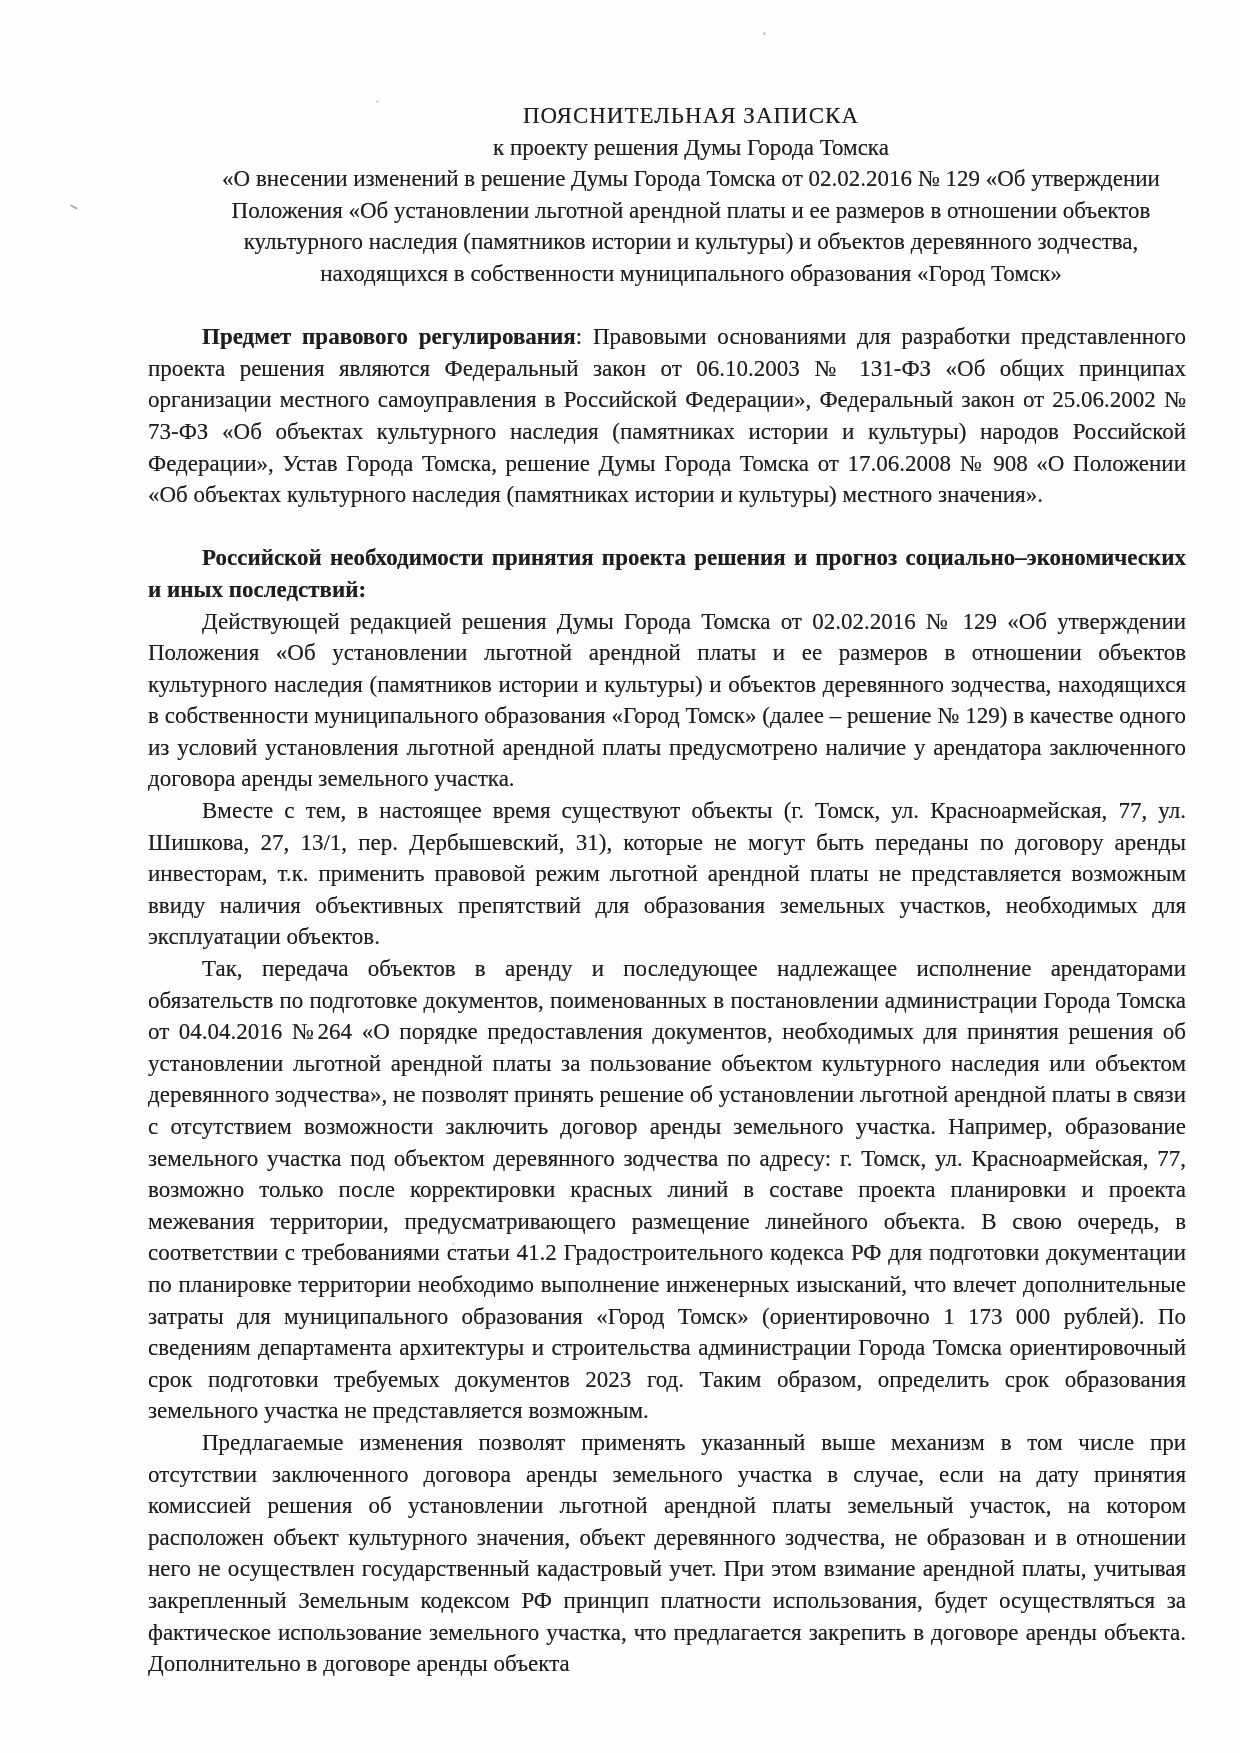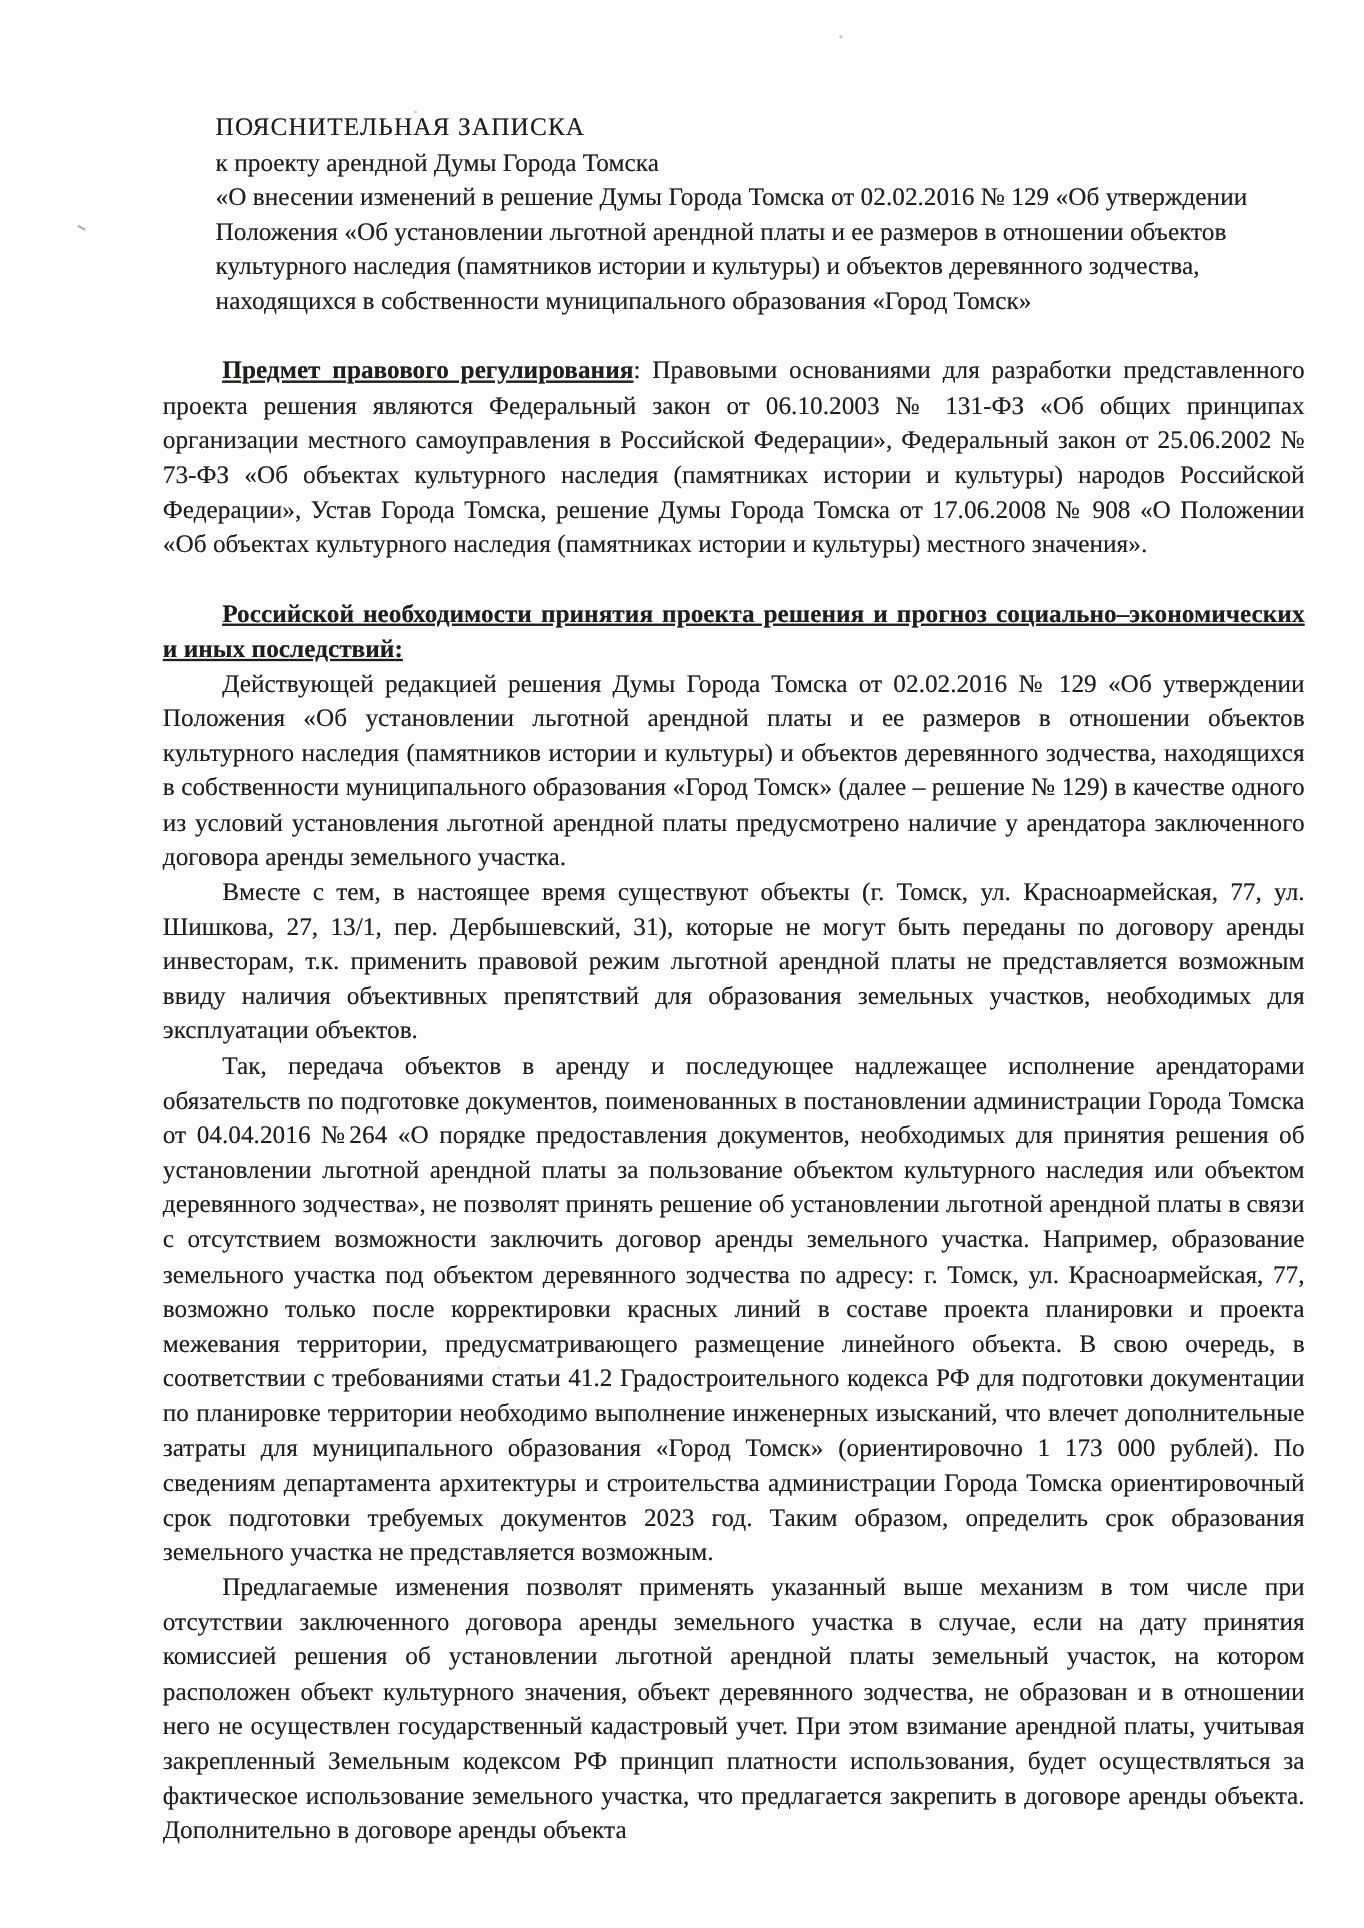--- a/index.html
+++ b/index.html
@@ -14,29 +14,29 @@
     background: #fdfdfc;
     overflow: hidden;
     box-sizing: border-box;
     padding: 100px 54px 0 148px;
     font-family: "Liberation Serif", "DejaVu Serif", serif;
     color: #1e1e1e;
     font-size: 23px;
     line-height: 31.6px;
     text-shadow: 0 0 0.5px rgba(30,30,30,0.55);
   }
-  .header { text-align: left; margin-left: 48px; }
+  .header { text-align: center; margin-left: 48px; }
   .title { letter-spacing: 1px; }
   .para {
     margin: 0;
     text-indent: 54px;
     text-align: justify;
   }
   .gap-before { margin-top: 31.6px; }
-  .bold { font-weight: 700; text-decoration: underline; }
+  .bold { font-weight: 700; }
   .artifact {
     position: absolute;
     background: #8a8a8a;
   }
   .a1 { left: 70px;  top: 206px;  width: 8px; height: 2px; transform: rotate(28deg); opacity: .7; border-radius: 1px; }
   .a2 { left: 763px; top: 32px;   width: 3px; height: 3px; border-radius: 50%; opacity: .5; }
   .a3 { left: 376px; top: 100px;  width: 3px; height: 3px; border-radius: 50%; opacity: .35; }
   .a4 { left: 452px; top: 1242px; width: 3px; height: 3px; border-radius: 50%; opacity: .3; }
 </style>
 </head>
@@ -44,21 +44,21 @@
 
 <div class="page">
 
   <span class="artifact a1"></span>
   <span class="artifact a2"></span>
   <span class="artifact a3"></span>
   <span class="artifact a4"></span>
 
   <div class="header">
     <div class="title">ПОЯСНИТЕЛЬНАЯ ЗАПИСКА</div>
-    <div class="subtitle">к проекту арендной Думы Города Томска</div>
+    <div class="subtitle">к проекту решения Думы Города Томска</div>
     <div class="heading-desc">«О внесении изменений в решение Думы Города Томска от 02.02.2016 № 129 «Об утверждении Положения «Об установлении льготной арендной платы и ее размеров в отношении объектов культурного наследия (памятников истории и культуры) и объектов деревянного зодчества, находящихся в собственности муниципального образования «Город Томск»</div>
   </div>
 
   <p class="para gap-before"><span class="bold">Предмет правового регулирования</span><span>: </span><span>Правовыми основаниями для разработки представленного проекта решения являются Федеральный закон от 06.10.2003 № 131-ФЗ «Об общих принципах организации местного самоуправления в Российской Федерации», Федеральный закон от 25.06.2002 № 73-ФЗ «Об объектах культурного наследия (памятниках истории и культуры) народов Российской Федерации», Устав Города Томска, решение Думы Города Томска от 17.06.2008 № 908 «О Положении «Об объектах культурного наследия (памятниках истории и культуры) местного значения».</span></p>
 
   <p class="para bold gap-before">Российской необходимости принятия проекта решения и прогноз социально–экономических и иных последствий:</p>
 
   <p class="para">Действующей редакцией решения Думы Города Томска от 02.02.2016 № 129 «Об утверждении Положения «Об установлении льготной арендной платы и ее размеров в отношении объектов культурного наследия (памятников истории и культуры) и объектов деревянного зодчества, находящихся в собственности муниципального образования «Город Томск» (далее – решение № 129) в качестве одного из условий установления льготной арендной платы предусмотрено наличие у арендатора заключенного договора аренды земельного участка.</p>
 
   <p class="para">Вместе с тем, в настоящее время существуют объекты (г. Томск, ул. Красноармейская, 77, ул. Шишкова, 27, 13/1, пер. Дербышевский, 31), которые не могут быть переданы по договору аренды инвесторам, т.к. применить правовой режим льготной арендной платы не представляется возможным ввиду наличия объективных препятствий для образования земельных участков, необходимых для эксплуатации объектов.</p>

